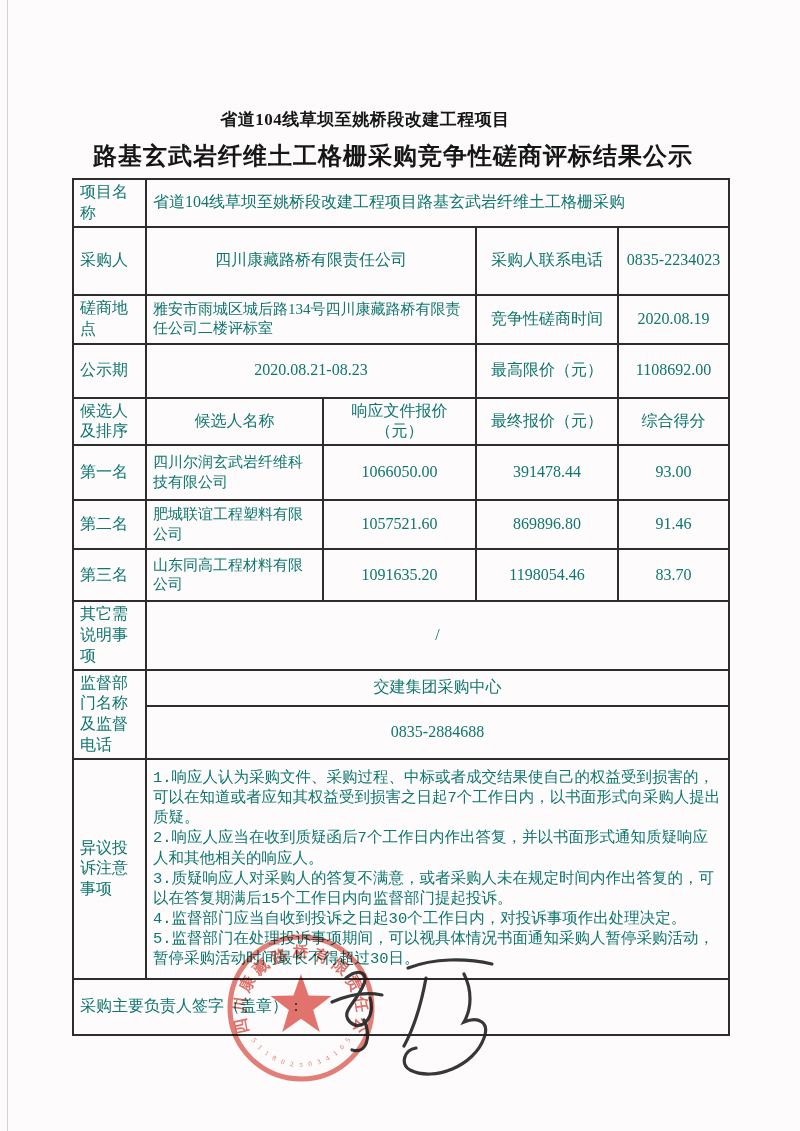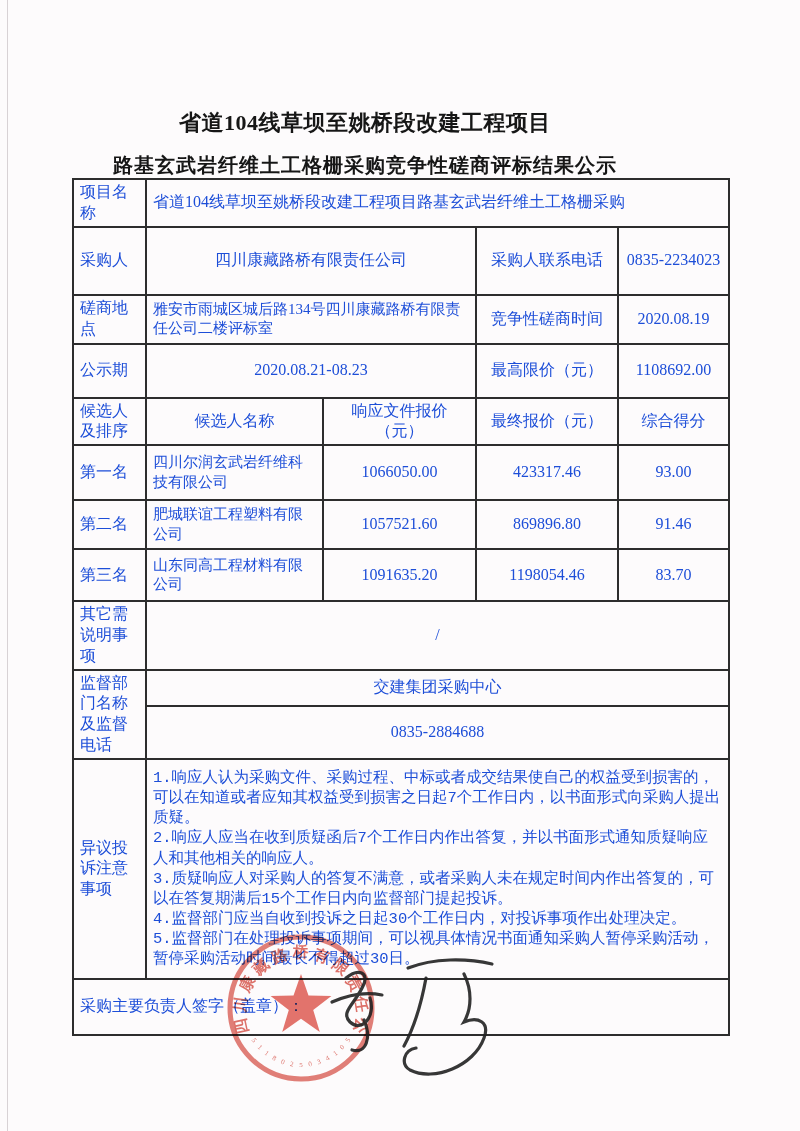--- a/index.html
+++ b/index.html
@@ -5,26 +5,26 @@
   html,body{margin:0;padding:0;}
   body{
     width:800px;height:1131px;position:relative;
     background:#fdfbfc;
     font-family:"Liberation Serif","DejaVu Serif",serif;
     color:#1f1f1f;
     overflow:hidden;
   }
   .scan-edge{position:absolute;left:7px;top:0;width:1px;height:1131px;background:#d8d2d5;}
   .title{position:absolute;left:0;width:730px;text-align:center;font-weight:bold;color:#161616;}
-  .title1{top:108px;font-size:22px;letter-spacing:0.5px;}
-  .title2{top:152px;font-size:20px;letter-spacing:1px;}
+  .title1{top:108px;font-size:17px;letter-spacing:0.5px;}
+  .title2{top:140px;font-size:24px;letter-spacing:1px;padding-left:28px;}
   table.main{
     position:absolute;left:72px;top:178px;width:656px;
     border-collapse:collapse;table-layout:fixed;
-    font-size:16px;color:#1d4ed8;
+    font-size:16px;color:#0f766e;
   }
   table.main td{
     border:2px solid #2d2d2d;
     vertical-align:middle;
     padding:2px 6px;
     line-height:1.3;
     overflow:hidden;
   }
   td.lab{text-align:left;padding-left:6px;}
   td.ctr{text-align:center;}
@@ -78,21 +78,21 @@
       <td class="lab">候选人及排序</td>
       <td class="ctr">候选人名称</td>
       <td class="ctr">响应文件报价（元）</td>
       <td class="ctr">最终报价（元）</td>
       <td class="ctr">综合得分</td>
     </tr>
     <tr style="height:55px">
       <td class="lab">第一名</td>
       <td class="lft small">四川尔润玄武岩纤维科技有限公司</td>
       <td class="ctr">1066050.00</td>
-      <td class="ctr">423317.46</td>
+      <td class="ctr">391478.44</td>
       <td class="ctr">93.00</td>
     </tr>
     <tr style="height:49px">
       <td class="lab">第二名</td>
       <td class="lft small">肥城联谊工程塑料有限公司</td>
       <td class="ctr">1057521.60</td>
       <td class="ctr">869896.80</td>
       <td class="ctr">91.46</td>
     </tr>
     <tr style="height:52px">

